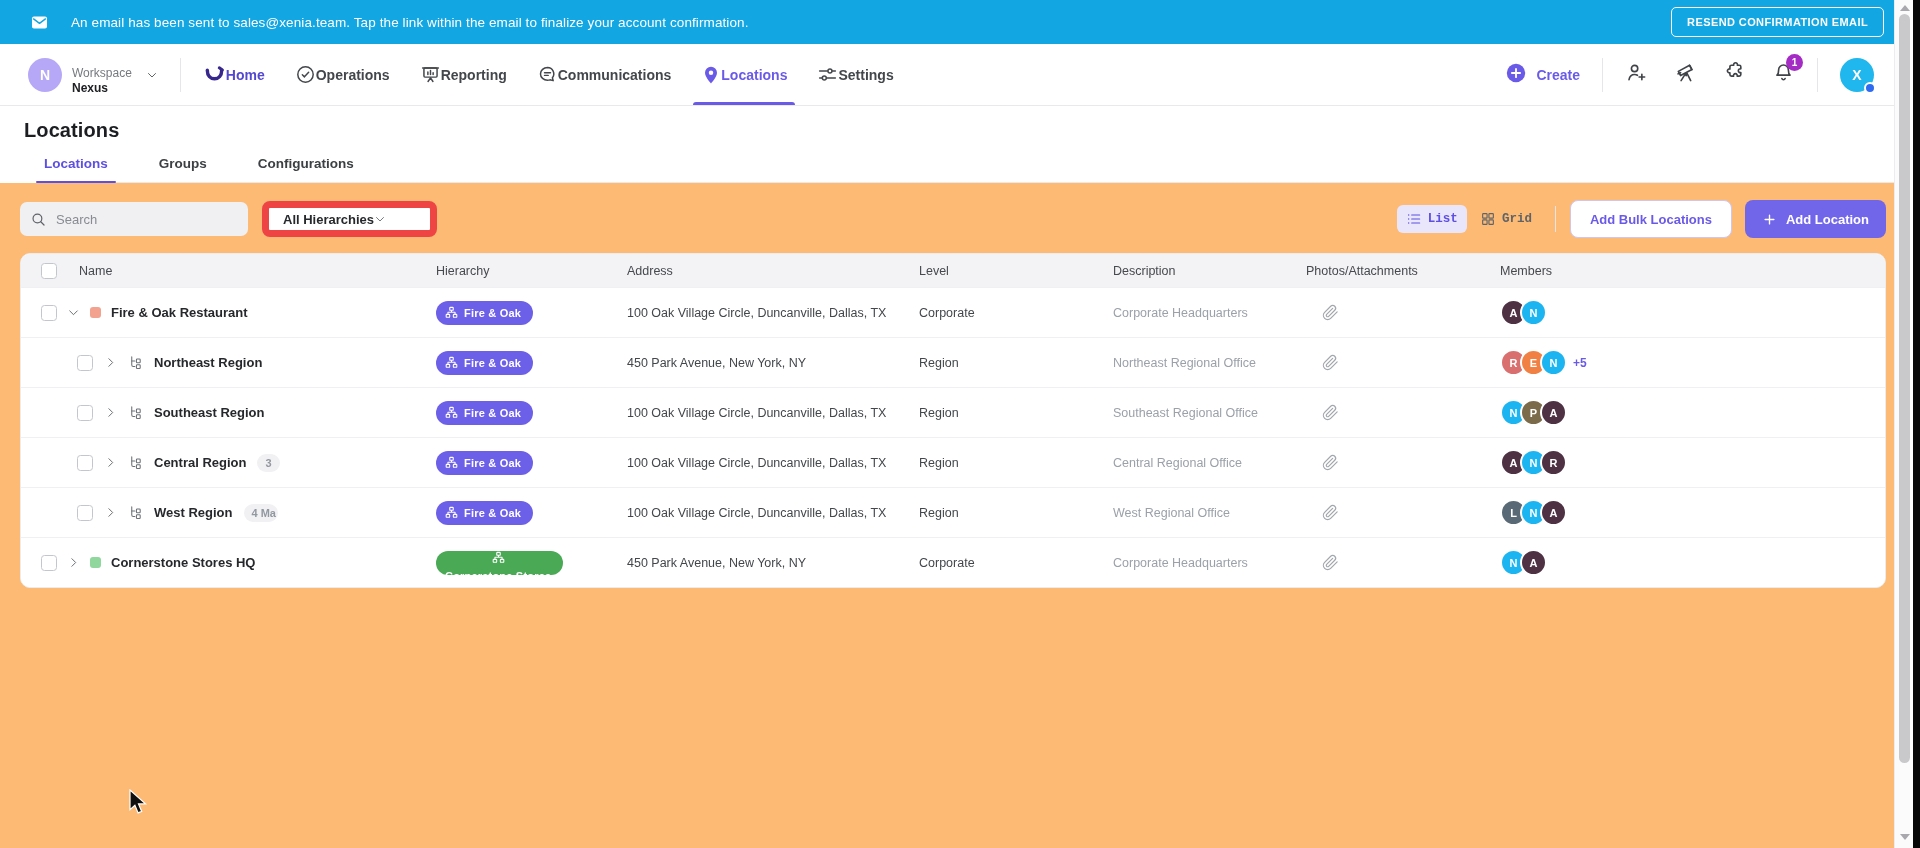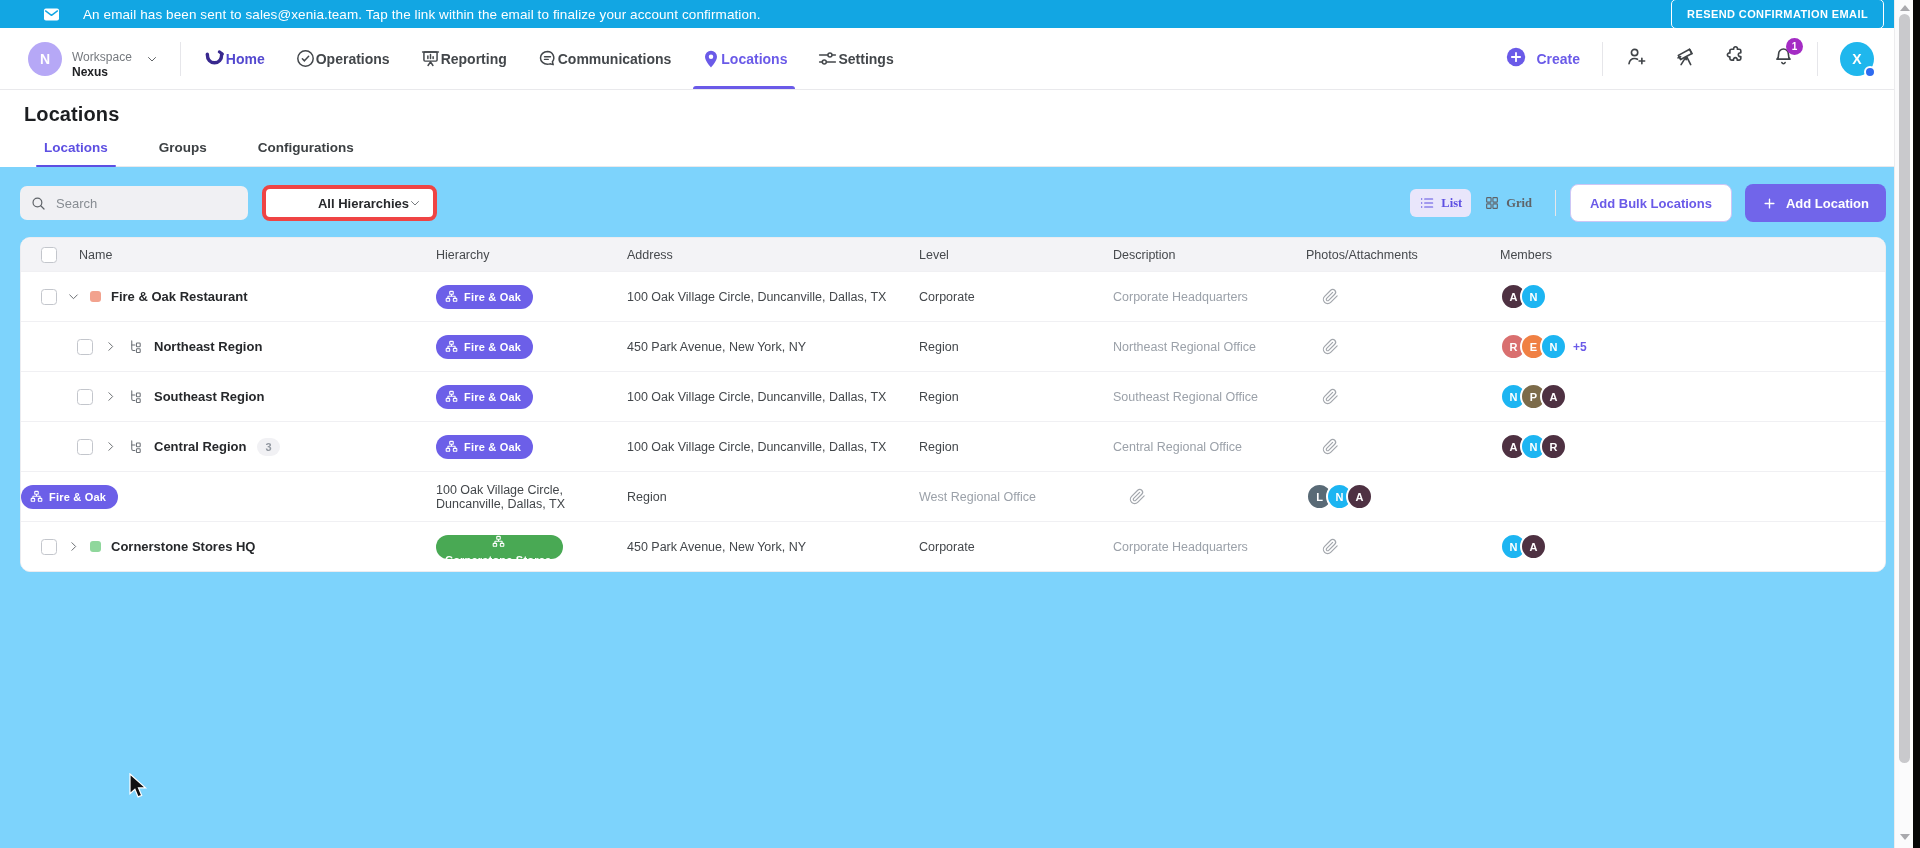--- a/index.html
+++ b/index.html
@@ -2,21 +2,21 @@
 <html><head>
 <meta charset="utf-8">
 <style>
   * { margin:0; padding:0; box-sizing:border-box; }
   html,body { width:1920px; height:848px; overflow:hidden; background:#fff;
               font-family:"Liberation Sans", sans-serif; }
   .screen { position:relative; width:1920px; height:848px; background:#fff; }
   .app { position:absolute; left:0; top:0; width:1894px; height:848px; display:flex; flex-direction:column; }
 
   
-  .banner { height:28px; background:#12a6e3; display:flex; align-items:center; padding:0 10px 0 42px; flex:0 0 auto; }
+  .banner { height:44px; background:#12a6e3; display:flex; align-items:center; padding:0 10px 0 30px; flex:0 0 auto; }
   .banner-icon { display:flex; margin-right:22px; }
   .banner-msg { color:#fff; font-size:13.5px; font-weight:500; letter-spacing:.1px; }
   .banner-btn { margin-left:auto; background:transparent; border:1.6px solid #fff; border-radius:5px;
                 color:#fff; font-family:inherit; font-size:11px; font-weight:700; letter-spacing:.4px;
                 padding:8px 15px; cursor:pointer; }
 
   
   .navbar { height:62px; background:#fff; border-bottom:1px solid #e9e9ec; display:flex; align-items:center;
             padding:0 20px 0 28px; flex:0 0 auto; }
   .ws { display:flex; align-items:center; gap:10px; cursor:pointer; }
@@ -51,35 +51,35 @@
   .page-head { background:#fff; padding:13px 0 0 24px; flex:0 0 auto; }
   .page-title { font-size:20px; font-weight:700; color:#1c1e21; letter-spacing:.1px; }
   .tabs { display:flex; gap:43px; margin:14px 0 0 16px; border-bottom:1px solid #e9e9ec;
           margin-right:0; padding-right:0; }
   .tab { padding:0 4px 11px 4px; font-size:13.5px; font-weight:600; color:#3c4043; cursor:pointer; position:relative; }
   .tab.active { color:#5d4fe2; }
   .tab.active::after { content:""; position:absolute; left:-4px; right:-4px; bottom:-1px; height:2.5px;
           background:#5d4fe2; border-radius:2px; }
 
   
-  .content { flex:1; background:#7dd3fc; padding:17px 8px 0 20px; position:relative; }
+  .content { flex:1; background:#fdba74; padding:17px 8px 0 20px; position:relative; }
   .toolbar { display:flex; align-items:center; }
   .searchbox { width:228px; height:34px; background:#f0f0f3; border-radius:7px; display:flex; align-items:center;
                padding:0 10px; gap:9px; }
   .searchbox .icn { display:flex; color:#5f6368; }
   .searchinput { border:none; outline:none; background:transparent; font-family:inherit; font-size:13px;
                  color:#202124; width:100%; }
   .searchinput::placeholder { color:#878c92; }
-  .select { margin-left:14px; width:175px; height:36px; background:#fff; border:4px solid #ef4444; border-radius:8px;
-            display:flex; align-items:center; justify-content:flex-end; padding:0 12px 0 14px; cursor:pointer;
+  .select { margin-left:14px; width:175px; height:36px; background:#fff; border:7px solid #ef4444; border-radius:8px;
+            display:flex; align-items:center; justify-content:flex-start; padding:0 12px 0 14px; cursor:pointer;
             font-size:13px; font-weight:600; color:#26282b; }
   .select .icn { display:flex; color:#5f6368; }
   .spacer { flex:1; }
   .viewtoggle { display:flex; align-items:center; gap:4px; }
-  .seg { display:flex; align-items:center; gap:6px; border:none; background:transparent; font-family:Liberation Serif, serif;
+  .seg { display:flex; align-items:center; gap:6px; border:none; background:transparent; font-family:Liberation Mono, monospace;
          font-size:12.5px; font-weight:600; color:#5f6368; padding:6px 9px; border-radius:6px; cursor:pointer; }
   .seg .icn { display:flex; }
   .seg.active { background:#e9e6fb; color:#5d4fe2; }
   .toolbar .vdiv { height:26px; margin:0 14px; }
   .btn-outline { height:38px; padding:0 19px; background:#fff; border:1px solid #cdc6f5; border-radius:8px;
                  color:#6a5ae8; font-family:inherit; font-size:13px; font-weight:600; cursor:pointer; margin-right:13px; }
   .btn-primary { height:38px; padding:8px 17px; background:#7165ea; border:none; border-radius:8px; color:#fff;
                  font-family:inherit; font-size:13px; font-weight:600; cursor:pointer; display:flex;
                  align-items:center; gap:9px; }
   .btn-primary .icn { display:flex; }
@@ -526,20 +526,38 @@
                   </svg>
                 </span>
               </div>
               <div class="cell avatars">
                 <span class="av" style="background: rgb(78, 49, 66);">A</span>
                 <span class="av" style="background: rgb(28, 181, 242);">N</span>
                 <span class="av" style="background: rgb(78, 49, 66);">R</span>
               </div>
             </div>
             <div class="trow">
+              <div class="cell namecell indent">
+                <span class="cb"></span>
+                <span class="expander">
+                  <svg width="13" height="13" viewBox="0 0 24 24" fill="none" stroke="currentColor" stroke-width="1.7" stroke-linecap="round" stroke-linejoin="round">
+                    <path d="M9 5l7 7-7 7"></path>
+                  </svg>
+                </span>
+                <span class="treeicon">
+                  <svg width="15" height="15" viewBox="0 0 24 24" fill="none" stroke="currentColor" stroke-width="1.7" stroke-linecap="round" stroke-linejoin="round">
+                    <path d="M6 3v13a2.5 2.5 0 0 0 2.5 2.5H11"></path>
+                    <path d="M6 9.5h5"></path>
+                    <rect x="13.5" y="6.5" width="6" height="6" rx="1.2"></rect>
+                    <rect x="13.5" y="15.5" width="6" height="6" rx="1.2"></rect>
+                  </svg>
+                </span>
+                <span class="nm">West Region</span>
+                <span class="namebadge">4 Ma</span>
+              </div>
               <div class="cell">
                 <span class="pill" style="background: rgb(108, 95, 232);">
                   <span class="icn">
                     <svg width="13" height="13" viewBox="0 0 24 24" fill="none" stroke="#fff" stroke-width="2" stroke-linejoin="round">
                       <rect x="8.8" y="2.5" width="6.4" height="5.4" rx="1.2"></rect>
                       <rect x="2.2" y="15.5" width="6.4" height="5.4" rx="1.2"></rect>
                       <rect x="15.4" y="15.5" width="6.4" height="5.4" rx="1.2"></rect>
                       <path d="M12 7.9v3.6M12 11.5H5.4v4M12 11.5h6.6v4"></path>
                     </svg>
                   </span>

